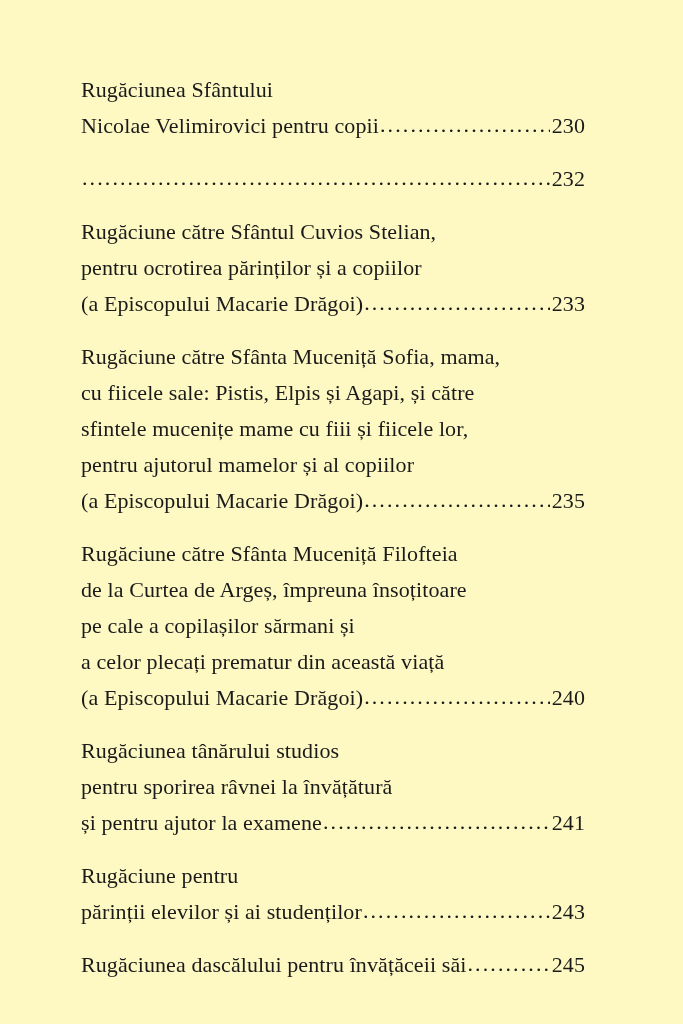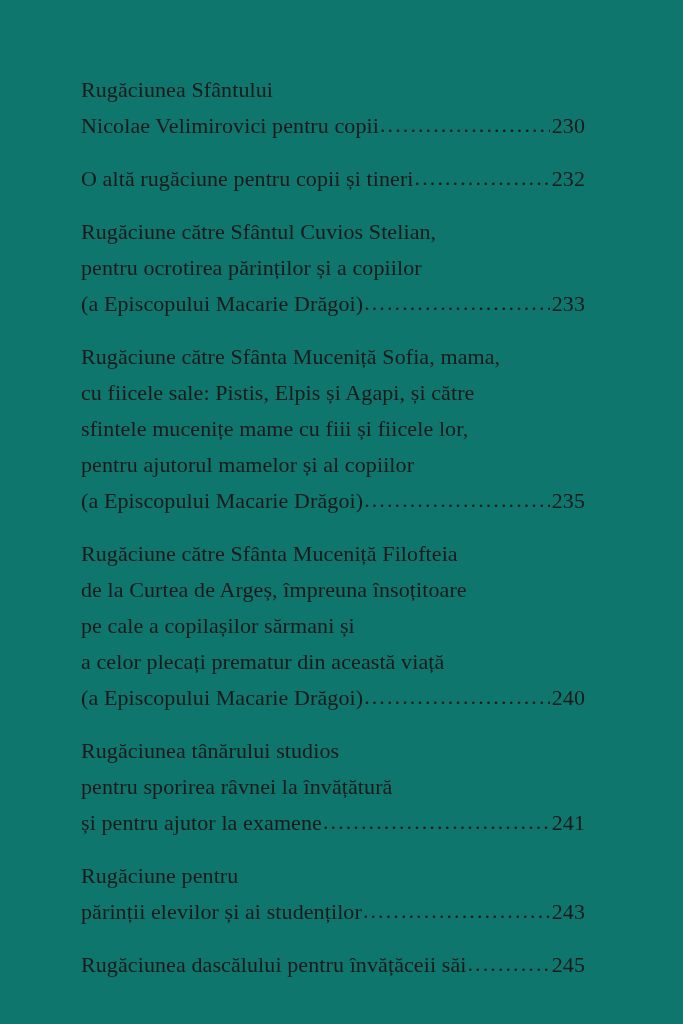--- a/index.html
+++ b/index.html
@@ -14,21 +14,21 @@
     overflow: hidden;
     font-family: "Liberation Serif", "DejaVu Serif", serif;
     color: #1a1a1a;
     -webkit-font-smoothing: antialiased;
   }
 
   .page {
     position: relative;
     width: 683px;
     height: 1024px;
-    background: #0f766e;
+    background: #fef9c3;
     box-sizing: border-box;
     padding: 72px 98px 0 81px;
   }
 
   .toc {
     display: block;
   }
 
   
   .toc-entry {
@@ -97,21 +97,20 @@
       <div class="toc-entry">
         <div class="toc-line">Rugăciunea Sfântului</div>
         <div class="toc-line has-leader">
           <span class="line-text">Nicolae Velimirovici pentru copii</span>
           <span class="leader" aria-hidden="true">.........................................................................................</span>
           <span class="page-num">230</span>
         </div>
       </div>
       <div class="toc-entry">
         <div class="toc-line has-leader">
-          <span class="line-text">O altă rugăciune pentru copii și tineri</span>
           <span class="leader" aria-hidden="true">.........................................................................................</span>
           <span class="page-num">232</span>
         </div>
       </div>
       <div class="toc-entry">
         <div class="toc-line">Rugăciune către Sfântul Cuvios Stelian,</div>
         <div class="toc-line">pentru ocrotirea părinților și a copiilor</div>
         <div class="toc-line has-leader">
           <span class="line-text">(a Episcopului Macarie Drăgoi)</span>
           <span class="leader" aria-hidden="true">.........................................................................................</span>

